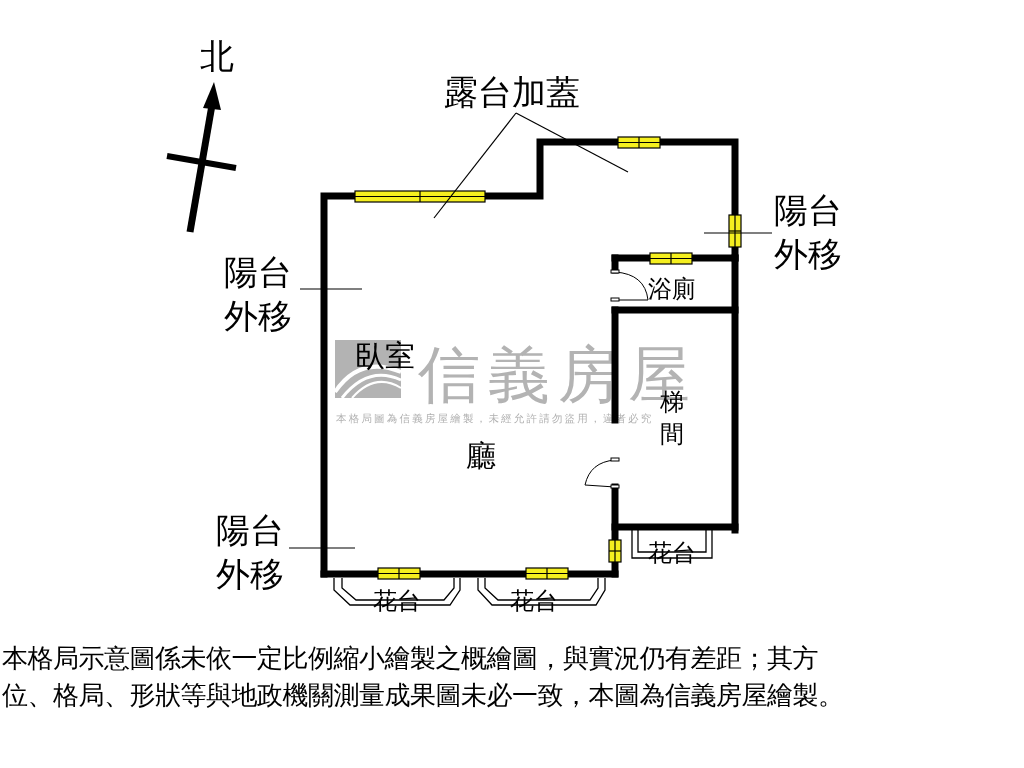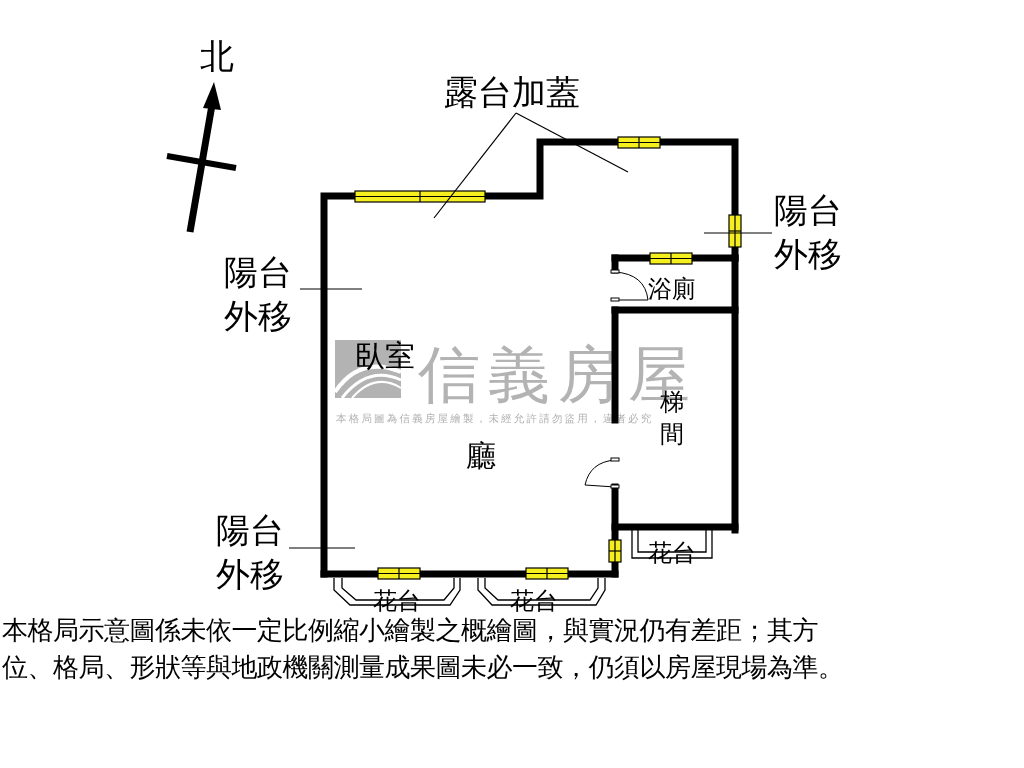--- a/index.html
+++ b/index.html
@@ -5,21 +5,21 @@
   html, body { margin:0; padding:0; background:#ffffff; }
   body { width:1024px; height:768px; position:relative; overflow:hidden;
          font-family:"DejaVu Sans", "Liberation Sans", sans-serif; color:#000; }
   #plan { position:absolute; left:0; top:0; width:1024px; height:630px; }
   .lbl { font-family:"DejaVu Sans", sans-serif; fill:#000; }
   .lbl-big { font-size:34px; }
   .lbl-mid { font-size:30px; }
   .lbl-small { font-size:24px; }
   .wm-big { font-size:62px; fill:#b3b3b3; font-family:"DejaVu Sans", sans-serif; letter-spacing:8px; }
   .wm-small { font-size:10.5px; fill:#b0b0b0; font-family:"DejaVu Sans", sans-serif; letter-spacing:2.2px; }
-  #disclaimer { position:absolute; left:2px; top:612px; width:1020px;
+  #disclaimer { position:absolute; left:2px; top:640px; width:1020px;
                 font-family:"DejaVu Sans", sans-serif; font-size:26px; line-height:37px;
                 color:#000; letter-spacing:-0.5px; }
   #disclaimer div { white-space:nowrap; }
 </style>
 </head>
 <body>
 
 <svg id="plan" viewBox="0 0 1024 630" xmlns="http://www.w3.org/2000/svg">
 
   <g>
@@ -140,14 +140,14 @@
   <text class="lbl lbl-small" x="660" y="410">梯</text>
   <text class="lbl lbl-small" x="660" y="442">間</text>
 
   <text class="lbl lbl-small" x="373" y="609">花台</text>
   <text class="lbl lbl-small" x="510" y="609">花台</text>
   <text class="lbl lbl-small" x="648" y="561">花台</text>
 </svg>
 
 <div id="disclaimer">
   <div>本格局示意圖係未依一定比例縮小繪製之概繪圖，與實況仍有差距；其方</div>
-  <div>位、格局、形狀等與地政機關測量成果圖未必一致，仍須以房屋現場為準。</div>
+  <div>位、格局、形狀等與地政機關測量成果圖未必一致，本圖為信義房屋繪製。</div>
 </div>
 
 </body></html>

